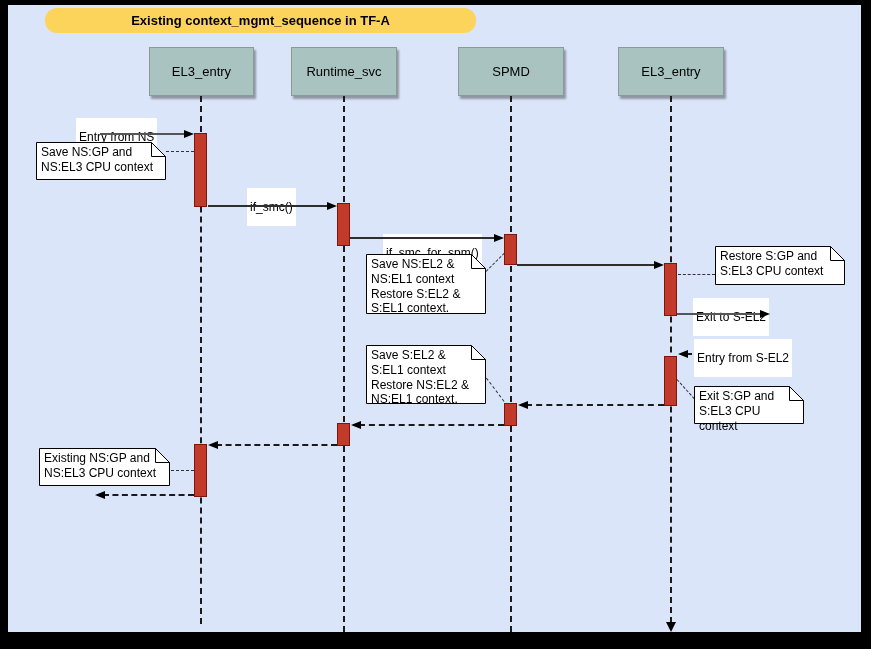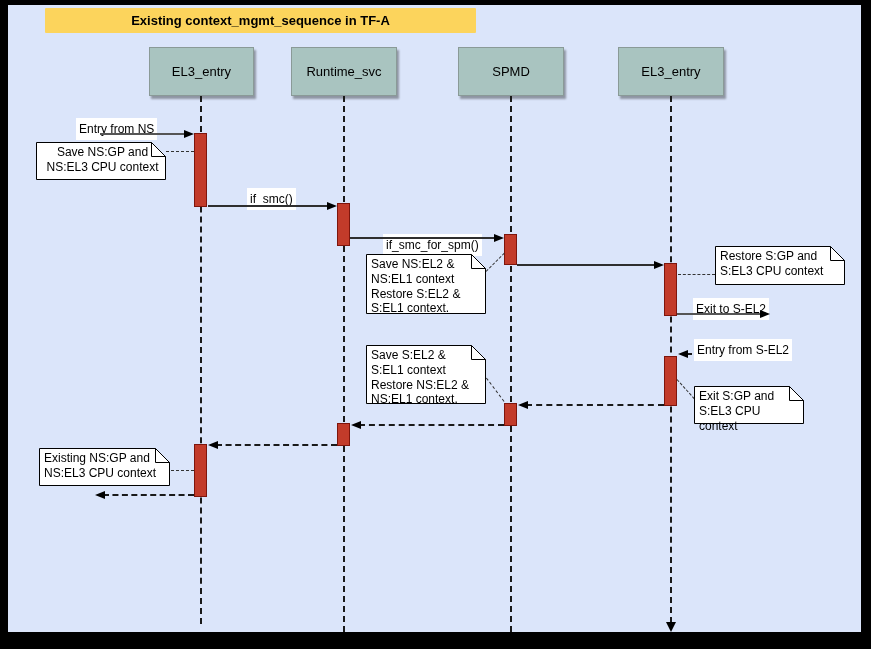--- a/index.html
+++ b/index.html
@@ -1,37 +1,37 @@
 <!DOCTYPE html>
 <html><head>
 <meta charset="utf-8">
 <style>
   html,body{margin:0;padding:0;background:#000;}
   #stage{position:relative;width:871px;height:649px;background:#000;overflow:hidden;
          font-family:"Liberation Sans",sans-serif;color:#000;}
   #canvas{position:absolute;left:8px;top:5px;width:853px;height:627px;background:#dbe5fa;}
 
-  .banner{position:absolute;background:#fcd45c;border-radius:1px;text-align:center;
+  .banner{position:absolute;background:#fcd45c;border-radius:12px;text-align:center;
           font-weight:700;font-size:13px;line-height:25px;}
   .head{position:absolute;background:#a9c4c0;border:1px solid #8a9a97;box-sizing:border-box;
         box-shadow:2px 3px 2px rgba(0,0,0,0.35);display:flex;align-items:center;justify-content:center;
         font-size:13px;}
   .life{position:absolute;width:0;border-left:2px dashed #1a1a1a;}
   .act{position:absolute;background:#c23b2a;border:1.5px solid #7e150c;box-sizing:border-box;}
 
   .sline{position:absolute;height:0;border-top:2px solid #2e2e2e;}
   .dline{position:absolute;height:0;border-top:2px dashed #1a1a1a;}
   .conn{position:absolute;height:0;border-top:1.5px dashed #333;transform-origin:left center;}
   .ah-r{position:absolute;width:0;height:0;border-top:4.5px solid transparent;
         border-bottom:4.5px solid transparent;border-left:10px solid #000;}
   .ah-l{position:absolute;width:0;height:0;border-top:4.5px solid transparent;
         border-bottom:4.5px solid transparent;border-right:10px solid #000;}
   .ah-d{position:absolute;width:0;height:0;border-left:5px solid transparent;
         border-right:5px solid transparent;border-top:10px solid #000;}
-  .mlabel{position:absolute;background:#fff;font-size:12px;line-height:14px;padding:4px 3px;white-space:nowrap;}
+  .mlabel{position:absolute;background:#fff;font-size:12px;line-height:14px;padding:12px 3px;white-space:nowrap;}
 
   .note{position:absolute;}
   .note svg{position:absolute;left:0;top:0;}
   .note .ntext{position:absolute;left:5px;top:3px;right:2px;bottom:2px;
                font-size:12px;line-height:14.8px;white-space:pre-line;}
 </style>
 </head>
 <body>
 
 <div id="stage">
@@ -94,21 +94,21 @@
     <div class="dline" style="left:95px;top:489px;width:91px;"></div>
     <div class="ah-l" style="left:87px;top:486px;"></div>
 
     <div class="conn" style="left:158px;top:146px;width:28px;"></div>
     <div class="conn" style="left:478px;top:266px;width:26px;transform:rotate(-45deg);"></div>
     <div class="conn" style="left:670px;top:269px;width:37px;"></div>
     <div class="conn" style="left:472px;top:364px;width:40px;transform:rotate(53deg);"></div>
     <div class="conn" style="left:669px;top:374px;width:26px;transform:rotate(48deg);"></div>
     <div class="conn" style="left:163px;top:465px;width:23px;"></div>
 
-    <div class="note" style="left:28px;top:137px;width:130px;height:38px;text-align:center;">
+    <div class="note" style="left:28px;top:137px;width:130px;height:38px;">
       <svg width="130" height="38">
         <path d="M0.5,0.5 H115.5 L129.5,14.5 V37.5 H0.5 Z" fill="#ffffff" stroke="#000000"></path>
         <path d="M115.5,0.5 L129.5,14.5 H115.5 Z" fill="#ffffff" stroke="#000000"></path>
       </svg>
       <div class="ntext">Save NS:GP and
 NS:EL3 CPU context</div>
     </div>
 
     <div class="note" style="left:358px;top:249px;width:120px;height:60px;">
       <svg width="120" height="60">

